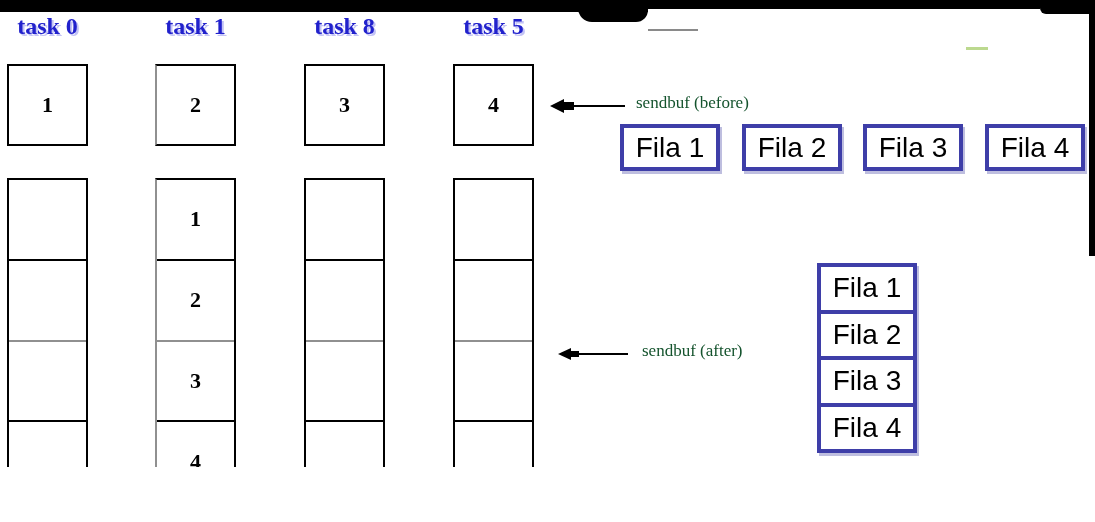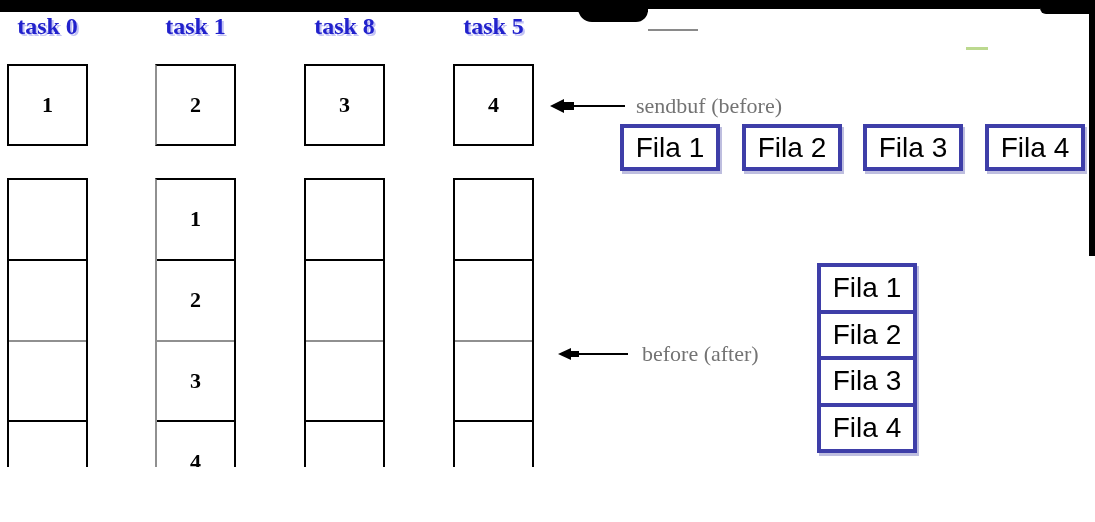--- a/index.html
+++ b/index.html
@@ -38,21 +38,21 @@
   .recv-cell{
     flex:1;display:flex;align-items:center;justify-content:center;
     font-weight:bold;font-size:22px;color:#000;
     box-sizing:border-box;
   }
   .recv-cell + .recv-cell{border-top:2px solid #000;}
   .recv-cell.gray-top{border-top-color:#909090;}
   
   .anno-label{
     position:absolute;
-    font-size:22px;color:#737373;white-space:nowrap;
+    font-size:17px;color:#14532d;white-space:nowrap;
     font-family:"Liberation Serif", serif;
     text-align:center;
   }
   .arrow-overlay{position:absolute;left:0;top:0;pointer-events:none;}
   
   .fila-box{
     position:absolute;top:124px;width:100px;height:47px;
     box-sizing:border-box;border:4px solid #3e3ea8;background:#fff;
     display:flex;align-items:center;justify-content:center;
     font-family:"Liberation Sans", sans-serif;
@@ -139,21 +139,21 @@
       <line x1="566" y1="106" x2="625" y2="106" stroke="#000" stroke-width="2"></line>
     </g>
     <g fill="#000" stroke="none">
       <polygon points="558,354 571,348 571,360"></polygon>
       <rect x="569" y="351" width="10" height="6"></rect>
       <line x1="576" y1="354" x2="628" y2="354" stroke="#000" stroke-width="2"></line>
     </g>
   </svg>
 
   <div class="anno-label" style="left:636px;top:93px;">sendbuf (before)</div>
-  <div class="anno-label" style="left:642px;top:341px;">before (after)</div>
+  <div class="anno-label" style="left:642px;top:341px;">sendbuf (after)</div>
 
   <div class="fila-box" style="left:620px;">Fila 1</div>
   <div class="fila-box" style="left:742px;">Fila 2</div>
   <div class="fila-box" style="left:863px;">Fila 3</div>
   <div class="fila-box" style="left:985px;">Fila 4</div>
 
   <div class="fila-stack">
     <div class="fila-stack-cell">Fila 1</div>
     <div class="fila-stack-cell">Fila 2</div>
     <div class="fila-stack-cell">Fila 3</div>

